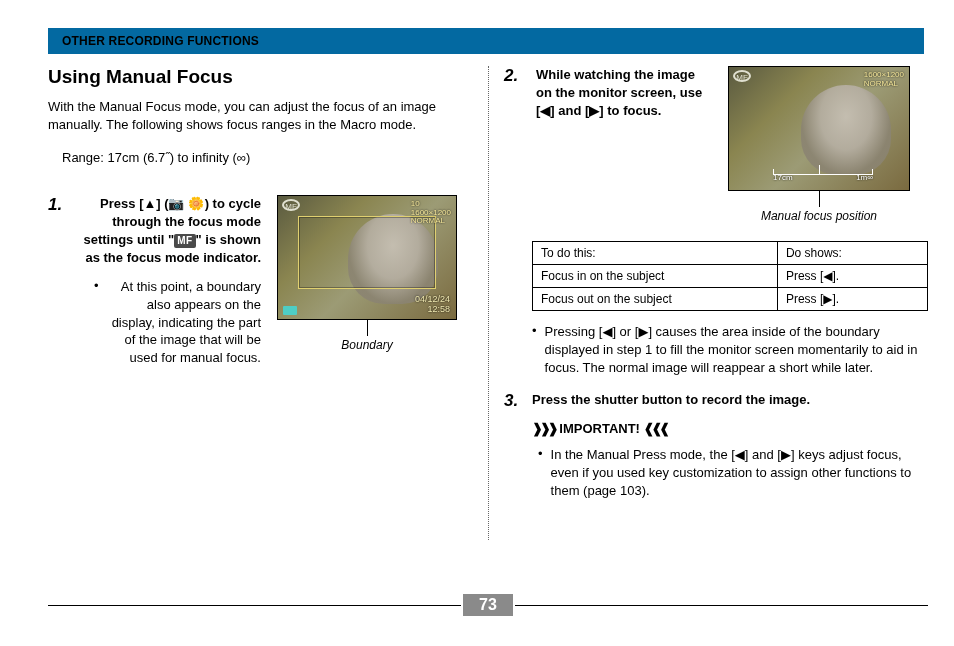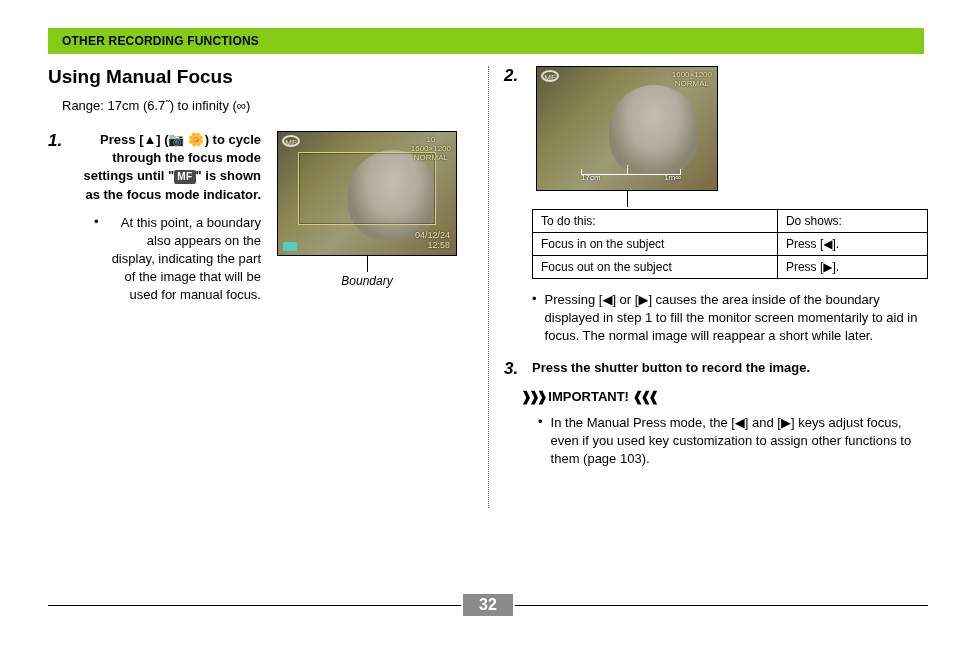--- a/index.html
+++ b/index.html
@@ -7,21 +7,21 @@
     font-family: "Helvetica Neue", Helvetica, Arial, sans-serif;
     font-size: 13px;
     color: #000;
     background: #fff;
     width: 954px;
     height: 646px;
     position: relative;
   }
   .header-bar {
     margin: 28px 30px 0 48px;
-    background: #84cc16;
+    background: #0369a1;
     padding: 6px 14px;
     font-weight: bold;
     letter-spacing: 0.2px;
     font-size: 12px;
   }
   .columns {
     position: relative;
     margin: 12px 26px 0 48px;
     display: flex;
     gap: 16px;
@@ -34,21 +34,21 @@
     border-left: 1px dotted #666;
   }
   .col { flex: 0 0 420px; }
   .col-right { flex: 0 0 400px; margin-left: 20px; }
   h2 {
     font-size: 19px;
     font-weight: bold;
     margin-bottom: 10px;
   }
   .intro { line-height: 1.38; margin-bottom: 16px; }
-  .range { margin-left: 14px; margin-bottom: 18px; font-size: 13px; }
+  .range { margin-left: 14px; margin-bottom: 30px; font-size: 13px; }
 
   .step {
     display: flex;
     gap: 10px;
     margin-bottom: 10px;
   }
   .step-num {
     font-style: italic;
     font-weight: bold;
     font-size: 17px;
@@ -78,21 +78,21 @@
     opacity: 0.9;
   }
   .osd-tl {
     position: absolute; top:3px; left:4px;
     width:18px; height:12px;
     border:2px solid #e0e0d0; border-radius:50%;
     font-size:8px; color:#e0e0d0; text-align:center; line-height:12px;
   }
   .osd-tr {
     position:absolute; top:4px; right:5px;
-    font-size:8px; color:#f5e79a; text-align:center; line-height:1.1;
+    font-size:8px; color:#f5e79a; text-align:left; line-height:1.1;
     text-shadow:0 0 2px #000;
   }
   .focus-box {
     position:absolute;
     left:20px; top:20px; right:20px; bottom:30px;
     border: 1px solid #e0d070;
     box-shadow: inset 0 0 0 1px rgba(0,0,0,0.3);
   }
   .osd-br {
     position:absolute; bottom:4px; right:6px;
@@ -153,21 +153,21 @@
   }
   table.focus-table th { background: #fff; }
 
   .mf-chip {
     display:inline-block; background:#4a4a4a; color:#fff;
     font-size:10px; padding:0 3px; border-radius:2px;
     font-weight:bold; letter-spacing:0.5px;
     vertical-align: middle;
   }
 
-  .important-head { font-weight:bold; margin: 10px 0 6px 17px; }
+  .important-head { font-weight:bold; margin: 10px 0 6px 28px; }
   .imp-deco { font-size:13px; letter-spacing:-3px; }
 
   .page-strip {
     position:absolute;
     left: 48px; right: 26px;
     bottom: 30px;
     height: 22px;
     display:flex; align-items:center;
   }
   .page-strip .line { flex:1; height:1px; background:#000; }
@@ -182,20 +182,21 @@
 </head>
 <body>
 
 <div class="header-bar">OTHER RECORDING FUNCTIONS</div>
 
 <div class="columns">
   <div class="divider"></div>
 
   <div class="col">
     <h2>Using Manual Focus</h2>
+    <p class="intro">With the Manual Focus mode, you can adjust the focus of an image manually. The following shows focus ranges in the Macro mode.</p>
     <p class="range">Range: 17cm (6.7˝) to infinity (∞)</p>
 
     <div class="step">
       <div class="step-num">1.</div>
       <div class="step-body step1-row">
         <div class="step1-text">
           <p class="step-bold">
             <span>Press [</span><span class="tri">▲</span><span>] (</span><span>📷 🌼</span><span>) to cycle through the focus mode settings until "</span><span class="mf-chip">MF</span><span>" is shown as the focus mode indicator.</span>
           </p>
           <div class="sub-bullet">
@@ -222,34 +223,40 @@
           <div class="callout-line" style="top:125px;height:16px"></div>
           <div class="caption" style="margin-top:18px">Boundary</div>
         </div>
       </div>
     </div>
   </div>
 
   <div class="col-right">
     <div class="step step2-row">
       <div class="step-num">2.</div>
+      <div class="step2-text">
+        <p class="step-bold">
+          <span>While watching the image on the monitor screen, use [</span><span class="tri">◀</span><span>] and [</span><span class="tri">▶</span><span>] to focus.</span>
+        </p>
+      </div>
       <div class="fig-wrap" style="width:182px">
         <div class="screenshot" style="width:182px">
           <div class="cat"></div>
           <div class="osd-tl">MF</div>
           <div class="osd-tr">
             <span>1600×1200</span><br>
             <span>NORMAL</span>
           </div>
           <span class="scale-left">17cm</span>
           <span class="scale-right">1m∞</span>
           <div class="scale-bar"></div>
           <div class="scale-tick"></div>
         </div>
         <div class="callout-line" style="top:125px;height:16px"></div>
+        <div class="caption" style="margin-top:18px">Manual focus position</div>
       </div>
     </div>
 
     <table class="focus-table">
       <tbody>
           <tr>
         <th style="width:62%">To do this:</th>
         <th>Do shows:</th>
       </tr>
       <tr>
@@ -289,15 +296,15 @@
       <span class="txt">
         <span>In the Manual Press mode, the [</span><span class="tri">◀</span><span>] and [</span><span class="tri">▶</span><span>] keys adjust focus, even if you used key customization to assign other functions to them (page 103).</span>
       </span>
     </div>
 
   </div>
 </div>
 
 <div class="page-strip">
   <div class="line"></div>
-  <div class="page-num">32</div>
+  <div class="page-num">73</div>
   <div class="line"></div>
 </div>
 
 </body></html>

